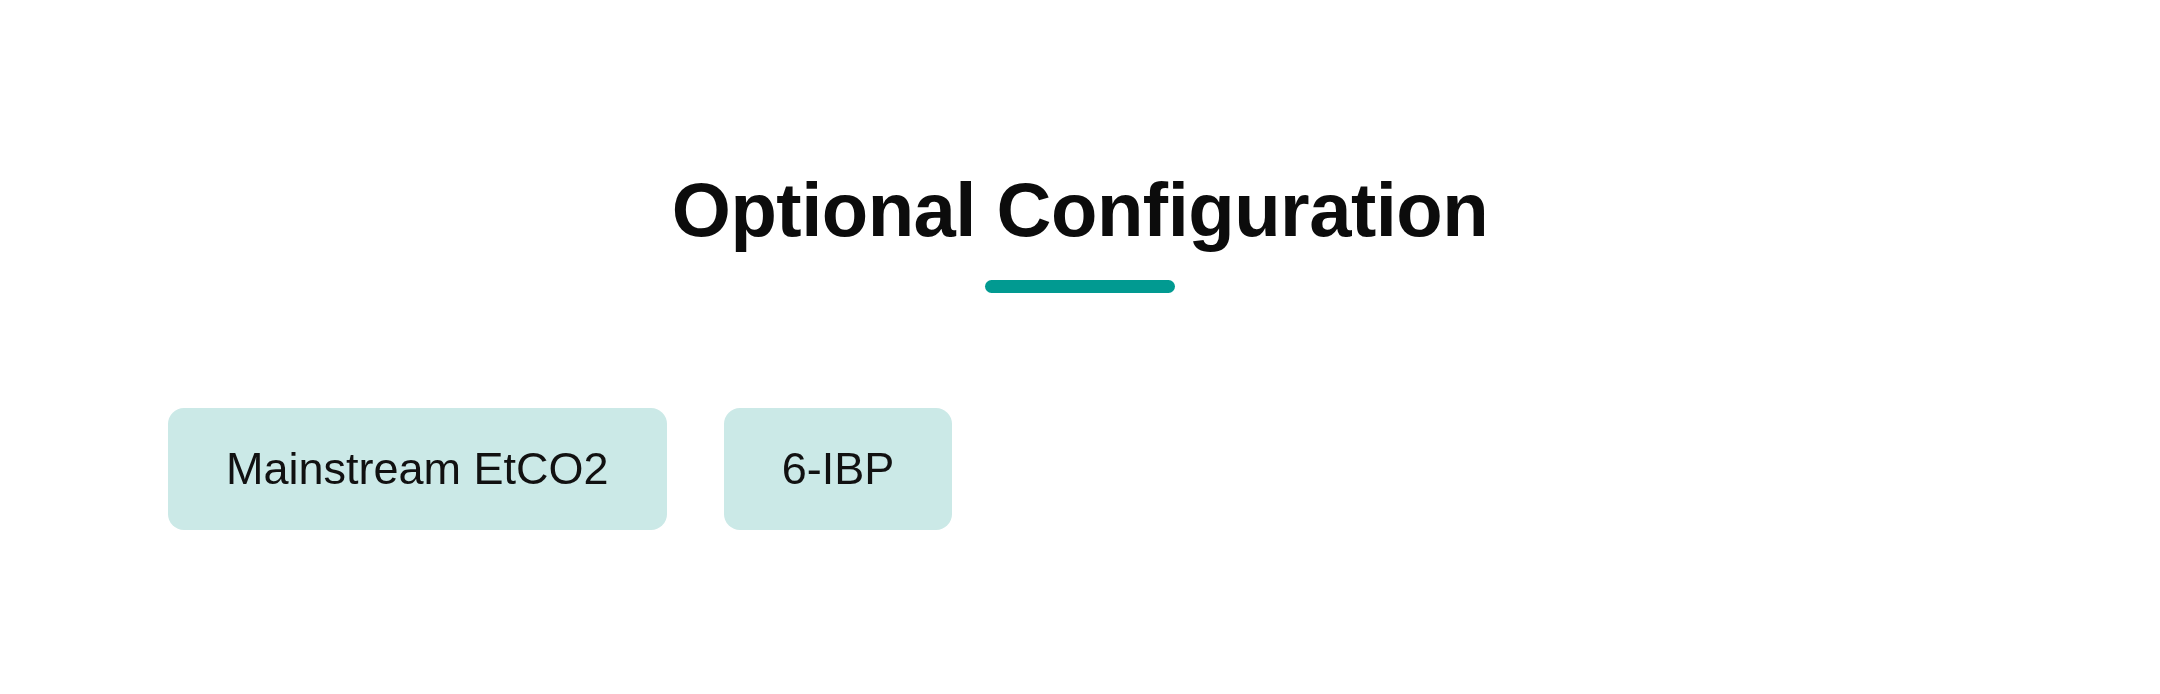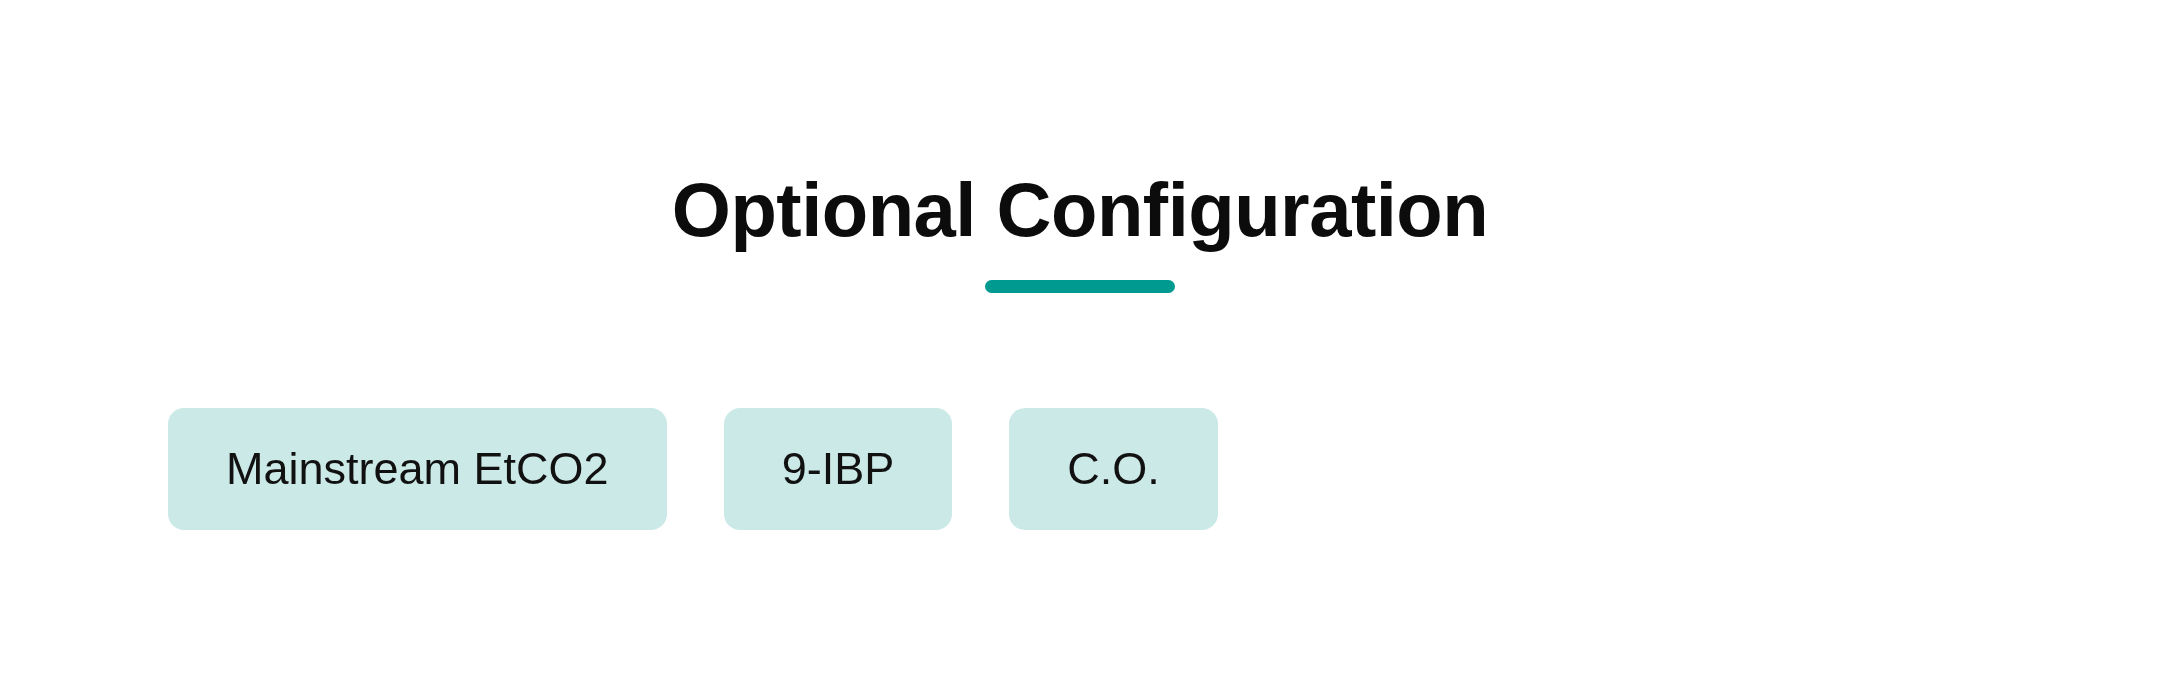--- a/index.html
+++ b/index.html
@@ -92,23 +92,20 @@
     <div class="title-underline"></div>
   </div>
 
   <div class="options-row">
 
     <button class="option-chip">
       <span class="option-chip-label">Mainstream EtCO2</span>
     </button>
 
     <button class="option-chip">
-      <span class="option-chip-label">9-IBP</span>
+      <span class="option-chip-label">6-IBP</span>
     </button>
 
 
-    <button class="option-chip">
-      <span class="option-chip-label">C.O.</span>
-    </button>
 
   </div>
 
 </div>
 
 </body></html>

